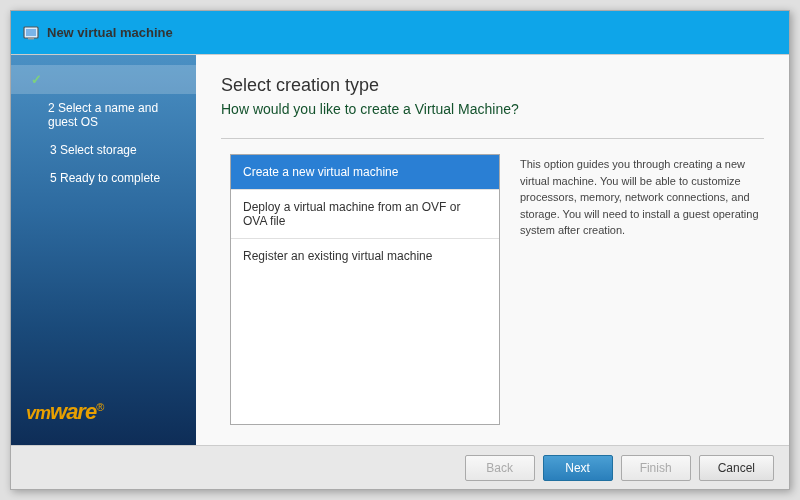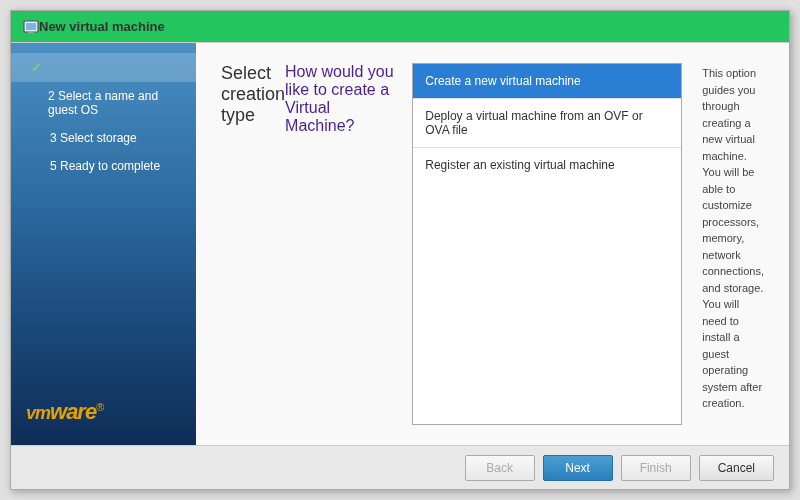--- a/index.html
+++ b/index.html
@@ -19,26 +19,27 @@
       width: 780px;
       height: 480px;
       background: #f5f5f5;
       border: 1px solid #aaa;
       display: flex;
       flex-direction: column;
       box-shadow: 2px 2px 8px rgba(0,0,0,0.3);
     }
 
     .title-bar {
-      background: #22c55e;
+      background: #0ea5e9;
       border-bottom: 1px solid #ccc;
       padding: 6px 12px;
       display: flex;
       align-items: center;
-      height: 32px;
+      gap: 8px;
+      height: 44px;
     }
 
     .title-bar-icon {
       width: 16px;
       height: 16px;
     }
 
     .title-bar-text {
       font-size: 13px;
       font-weight: bold;
@@ -94,36 +95,36 @@
     }
 
     .vmware-logo span {
       color: #e8a000;
     }
 
     
     .main {
       flex: 1;
       display: flex;
-      flex-direction: row;
+      flex-direction: column;
       padding: 20px 25px;
       background: #f9f9f9;
     }
 
     .main-title {
       font-size: 18px;
       color: #333;
       font-weight: normal;
       margin-bottom: 5px;
     }
 
     .main-subtitle {
-      font-size: 16px;
-      color: #4c1d95;
-      margin-bottom: 0;
+      font-size: 14px;
+      color: #14532d;
+      margin-bottom: 21px;
     }
 
     .divider {
       border: none;
       border-top: 1px solid #ccc;
       margin-bottom: 15px;
     }
 
     .middle-section {
       display: flex;

